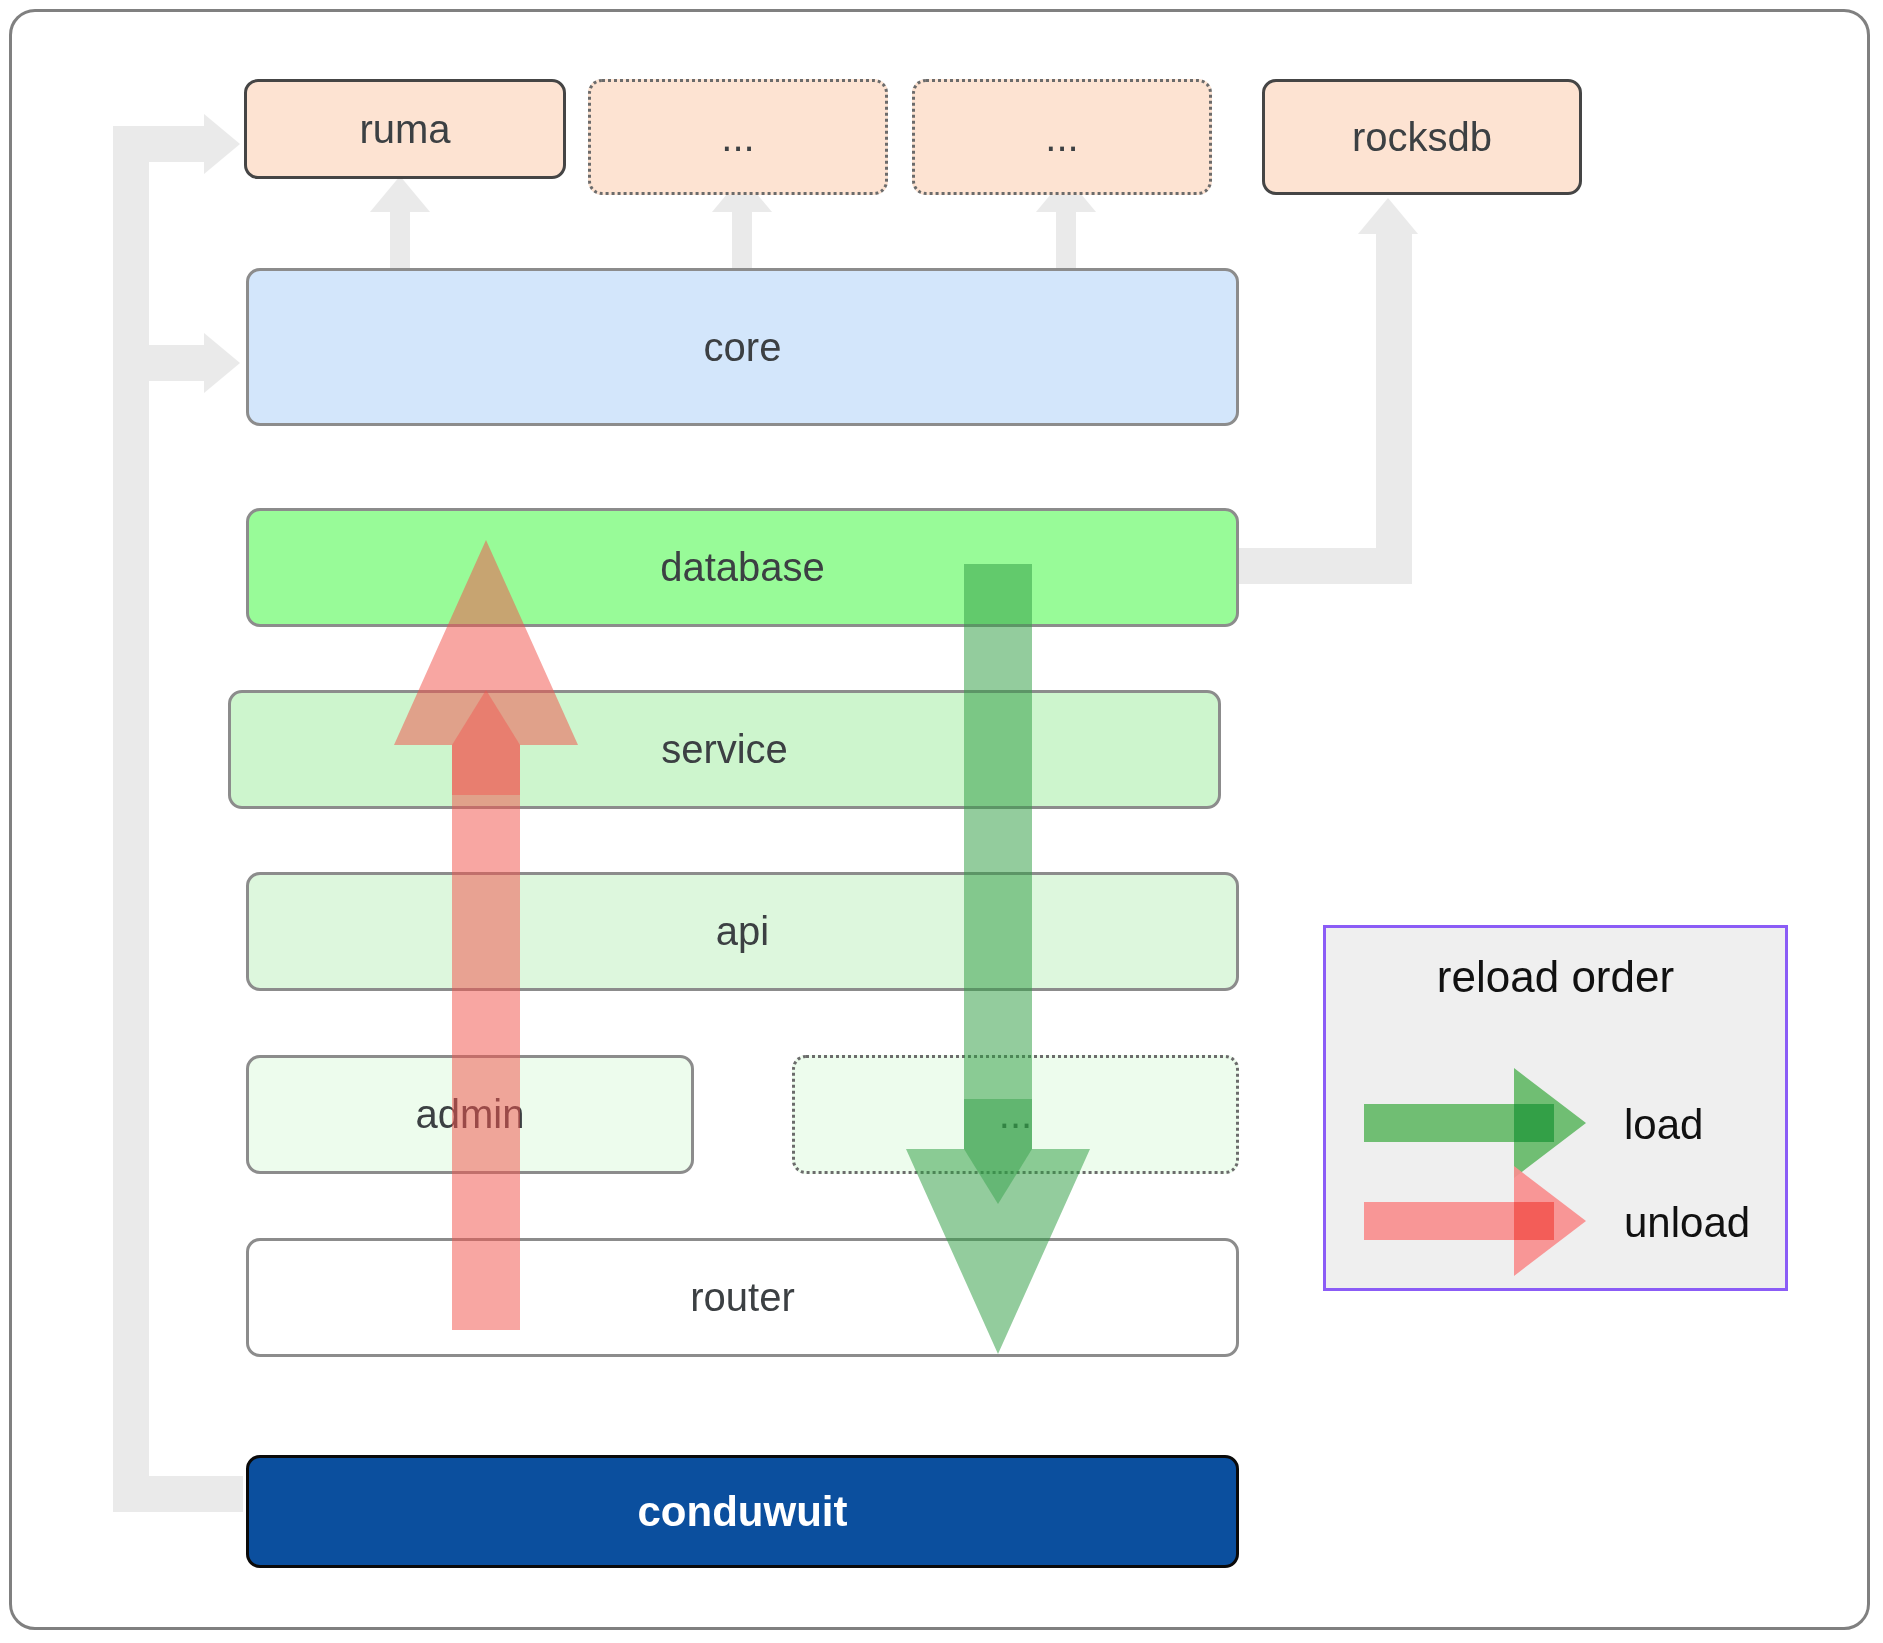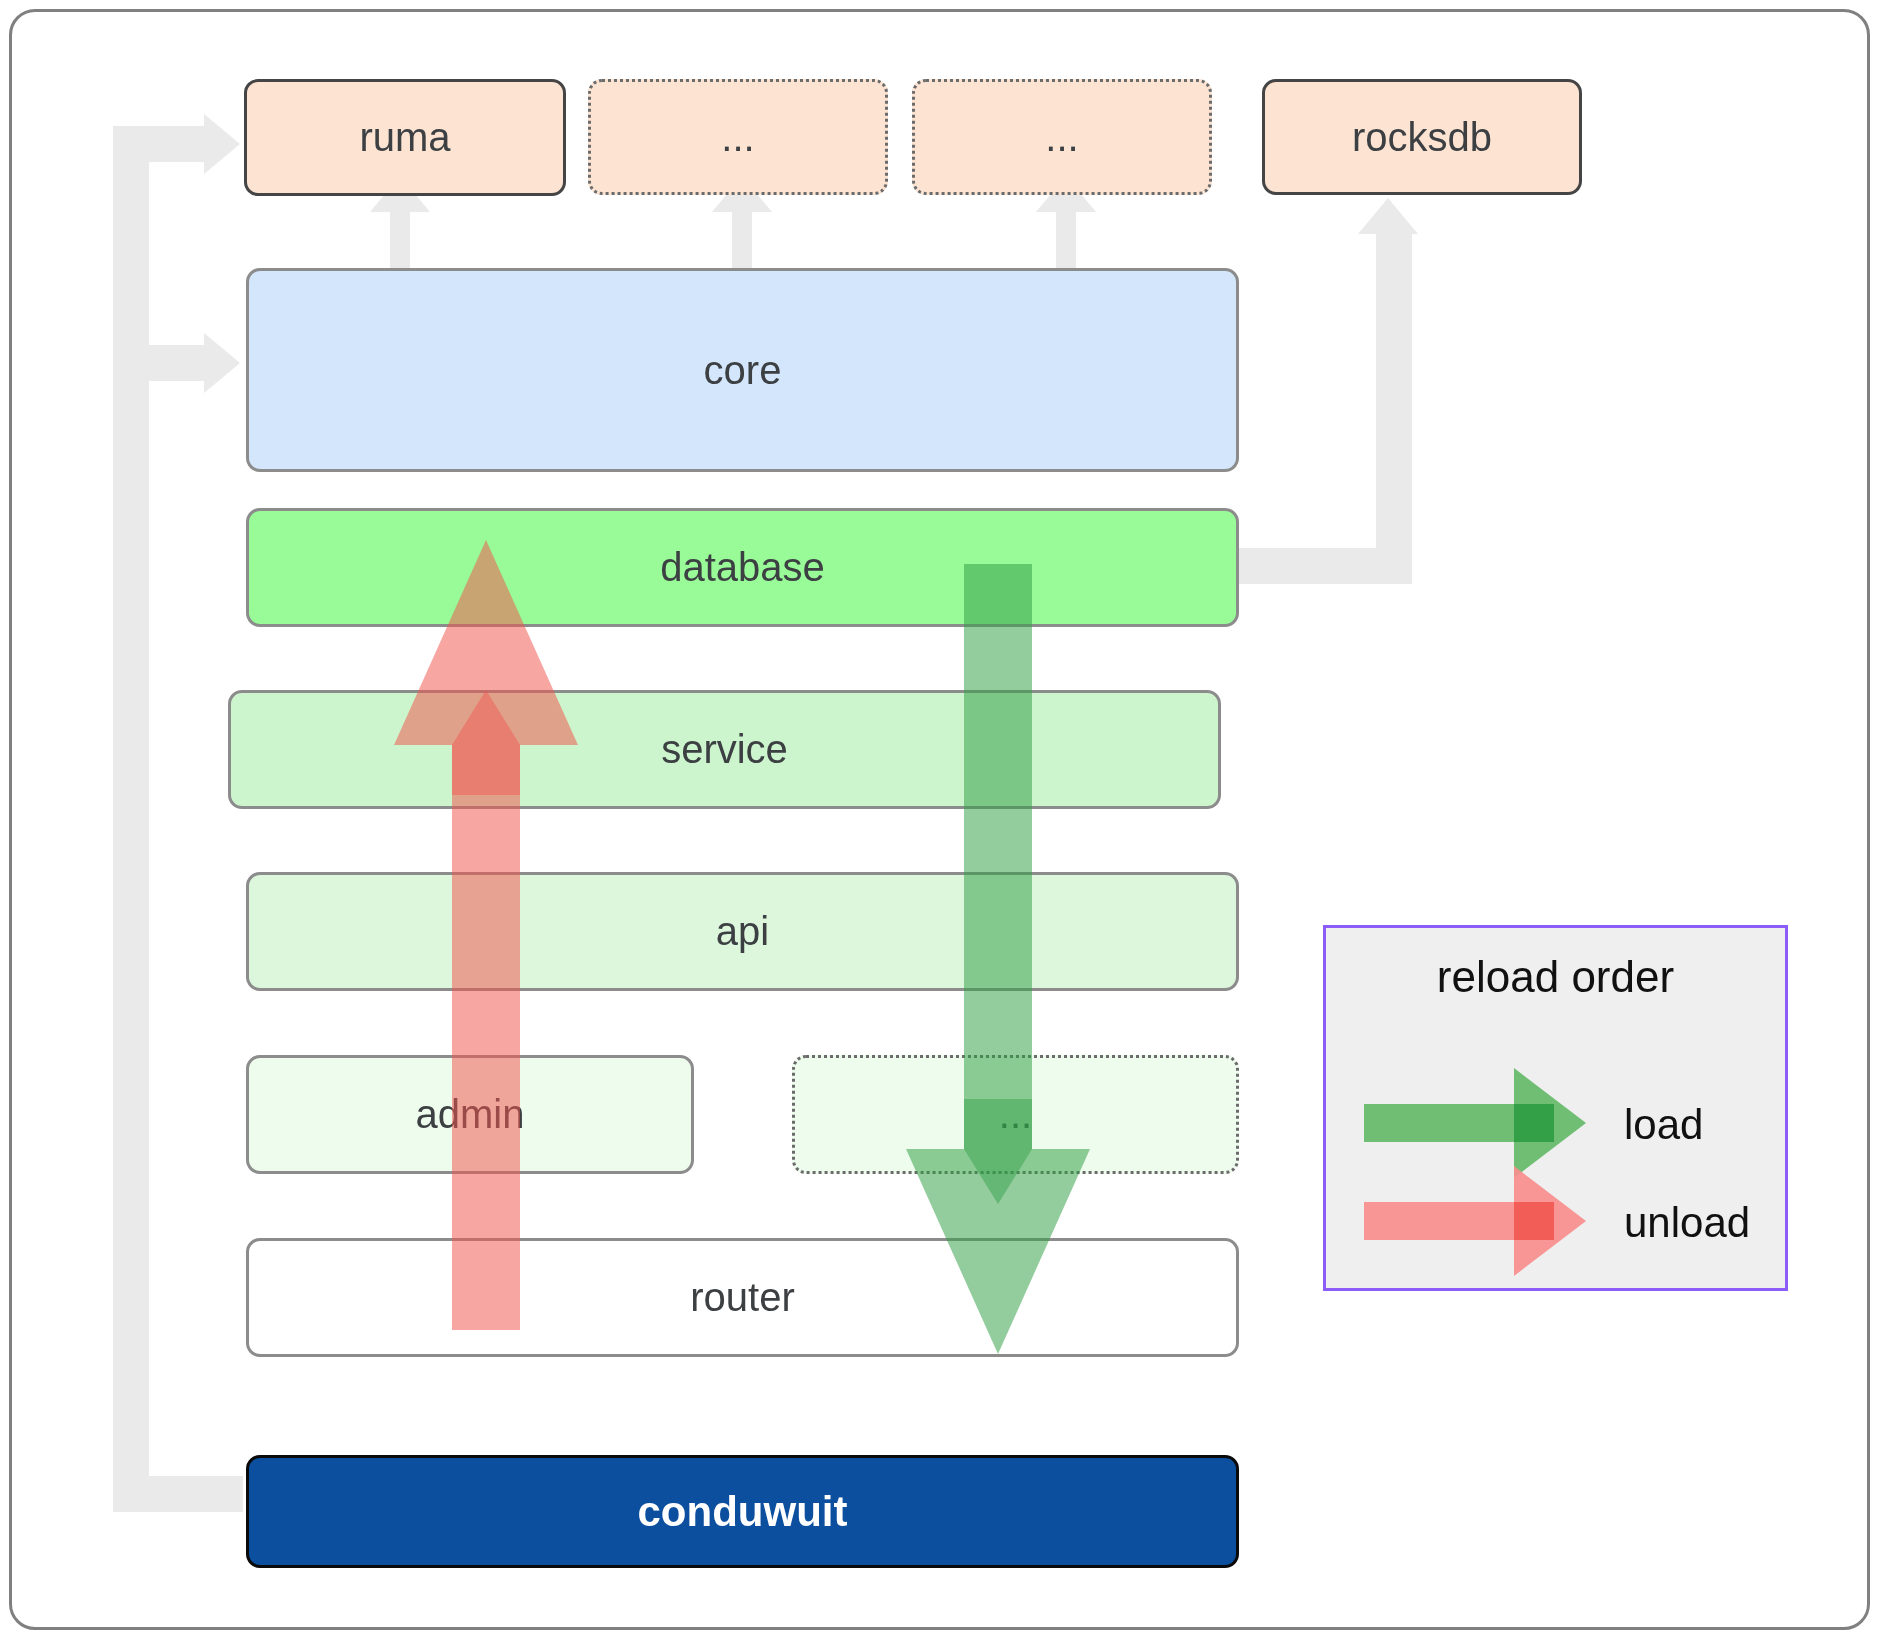--- a/index.html
+++ b/index.html
@@ -119,34 +119,34 @@
   <div class="grey" style="left:732px; top:208px; width:20px; height:62px;"></div>
   <div class="greyarrow up" style="left:712px; top:176px;"></div>
 
   <div class="grey" style="left:1056px; top:208px; width:20px; height:62px;"></div>
   <div class="greyarrow up" style="left:1036px; top:176px;"></div>
 
   <div class="grey" style="left:1232px; top:548px; width:180px; height:36px;"></div>
   <div class="grey" style="left:1376px; top:232px; width:36px; height:330px;"></div>
   <div class="greyarrow up" style="left:1358px; top:198px;"></div>
 
-  <div class="node lib solid" style="left:244px; top:79px; width:322px; height:117px;">
+  <div class="node lib solid" style="left:244px; top:79px; width:322px; height:100px;">
     <span>ruma</span>
   </div>
   <div class="node lib dotted" style="left:588px; top:79px; width:300px; height:116px;">
     <span>...</span>
   </div>
   <div class="node lib dotted" style="left:912px; top:79px; width:300px; height:116px;">
     <span>...</span>
   </div>
   <div class="node lib solid" style="left:1262px; top:79px; width:320px; height:116px;">
     <span>rocksdb</span>
   </div>
 
-  <div class="node core grayln" style="left:246px; top:268px; width:993px; height:204px;">
+  <div class="node core grayln" style="left:246px; top:268px; width:993px; height:158px;">
     <span>core</span>
   </div>
 
   <div class="node database grayln" style="left:246px; top:508px; width:993px; height:119px;">
     <span>database</span>
   </div>
 
   <div class="node service grayln" style="left:228px; top:690px; width:993px; height:119px;border-radius:14px;">
     <span>service</span>
   </div>

